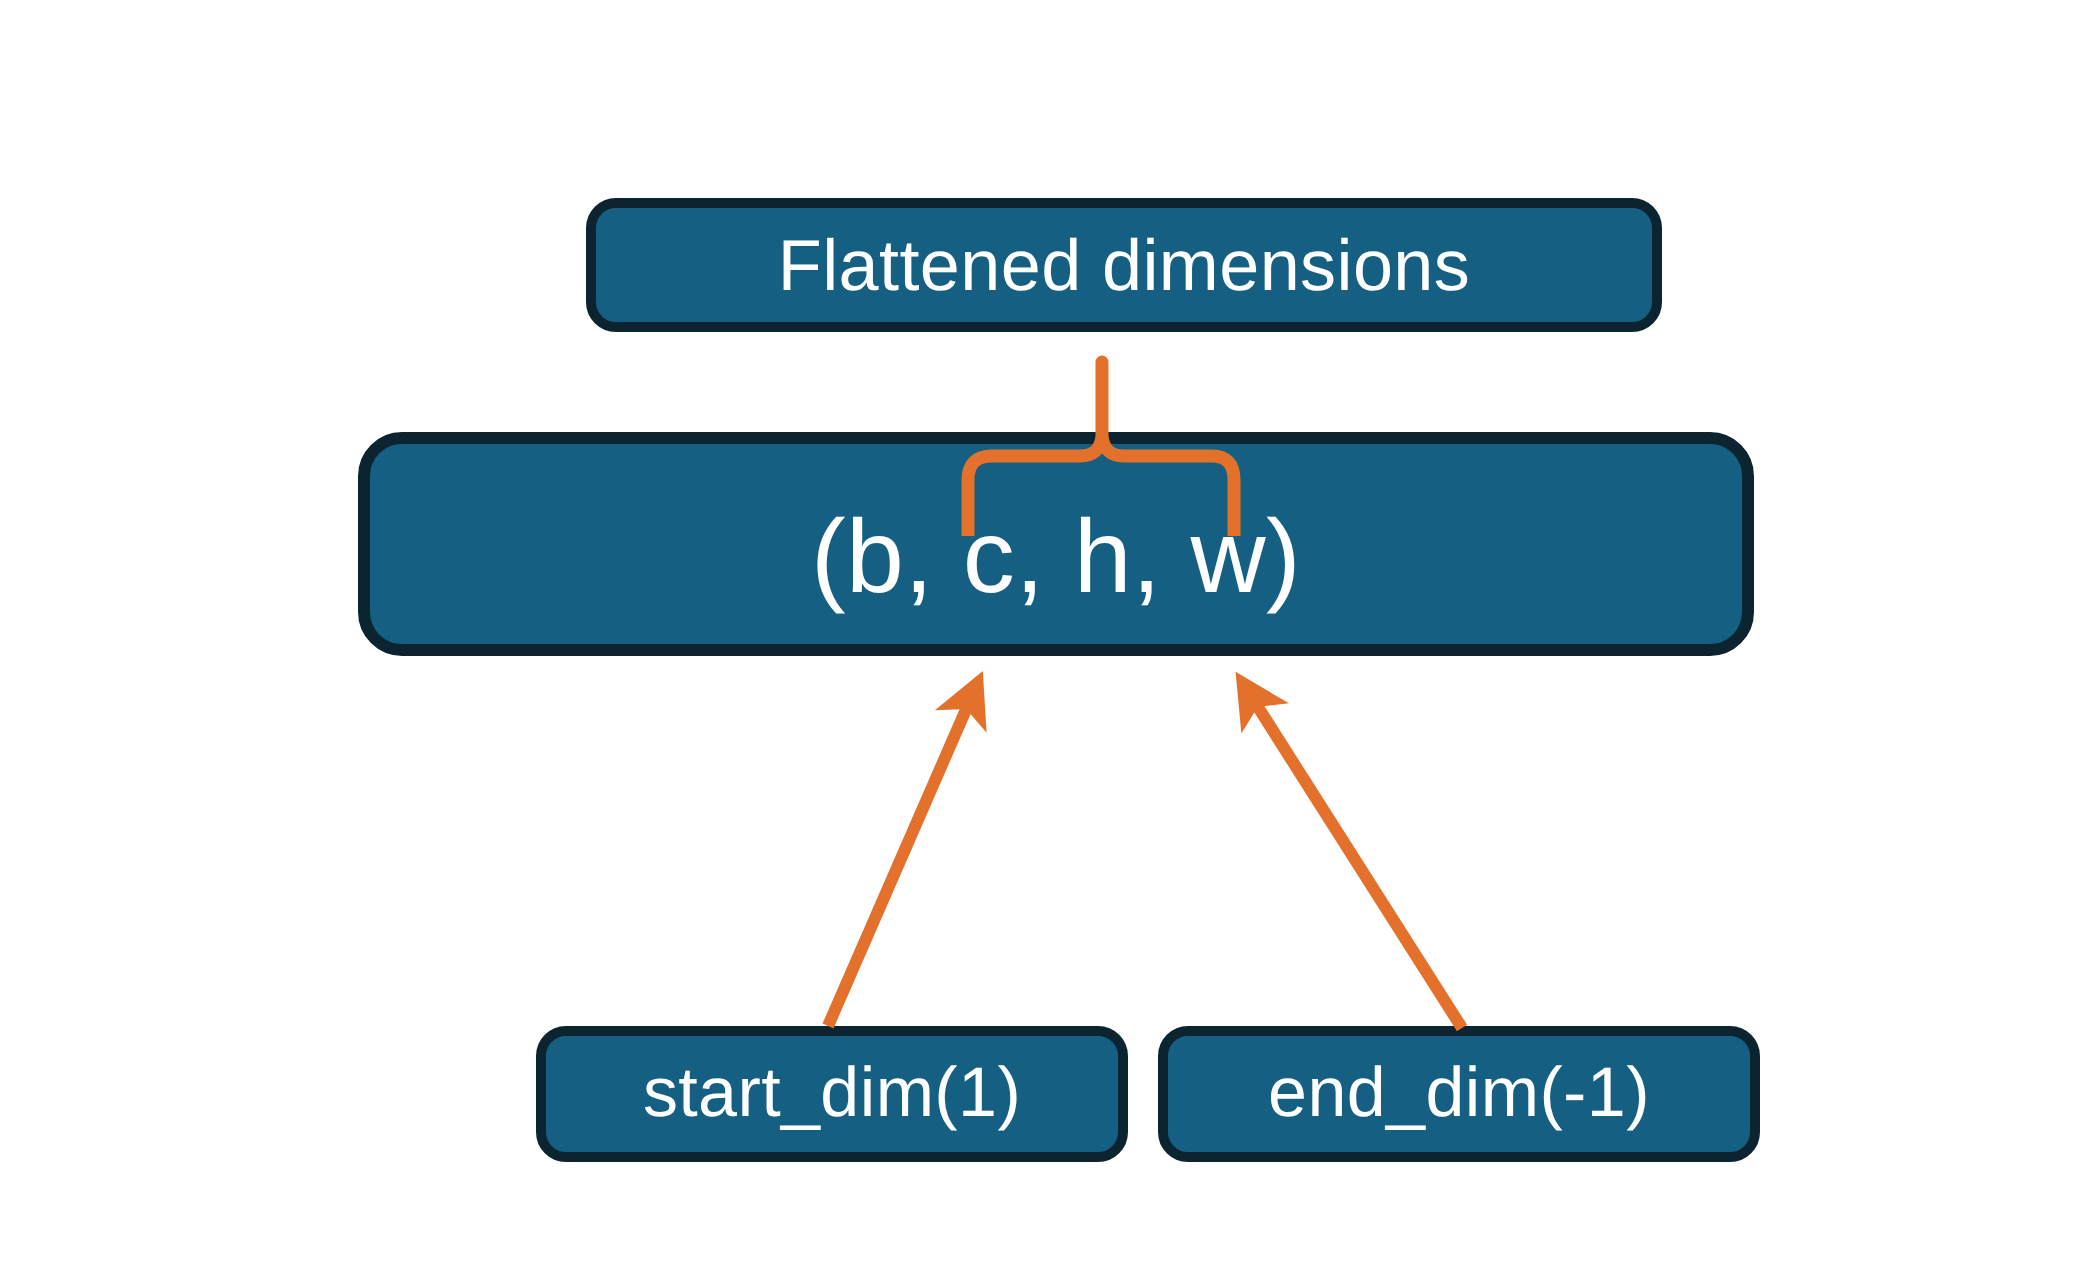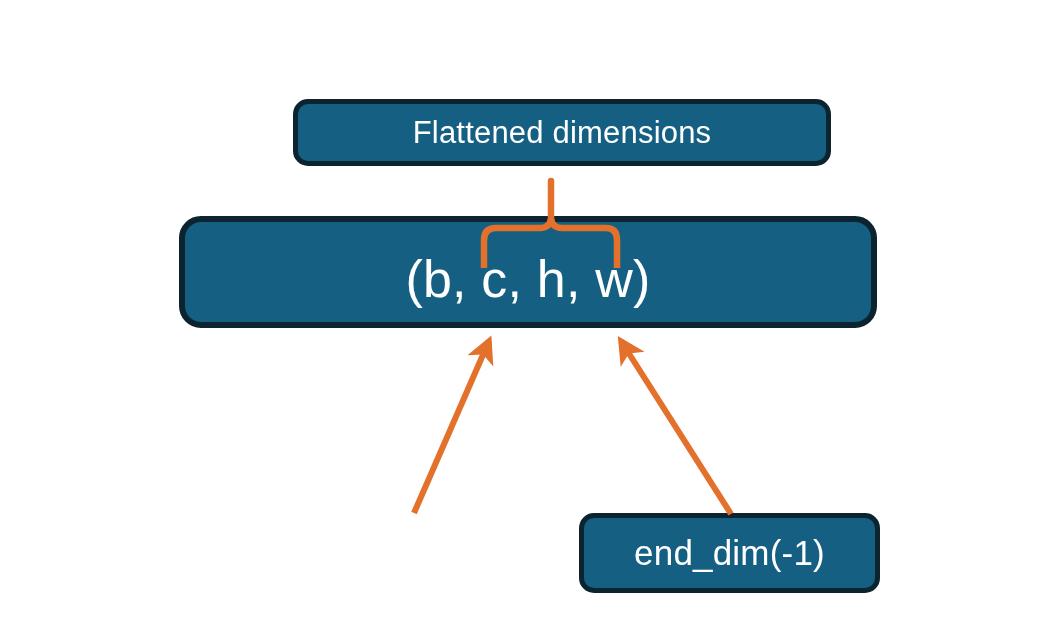--- a/index.html
+++ b/index.html
@@ -31,21 +31,21 @@
     font-weight: 400;
     letter-spacing: 0.2px;
     white-space: nowrap;
     z-index: 1;
   }
   #node-flattened {
     left: 293px;
     top: 99px;
     width: 538px;
     height: 67px;
-    font-size: 31px;
+    font-size: 36px;
     border-radius: 15px;
   }
   #node-shape {
     left: 179px;
     top: 216px;
     width: 698px;
     height: 112px;
     font-size: 52px;
     border-radius: 22px;
     border-width: 6px;
@@ -59,21 +59,21 @@
     top: 513px;
     width: 296px;
     height: 68px;
     font-size: 35px;
     border-radius: 15px;
   }
   #node-end {
     left: 579px;
     top: 513px;
     width: 301px;
-    height: 80px;
+    height: 68px;
     font-size: 35px;
     border-radius: 15px;
   }
   #overlay-arrows {
     position: absolute;
     left: 0;
     top: 0;
     width: 1038px;
     height: 632px;
     z-index: 2;
@@ -95,20 +95,23 @@
 <div id="canvas">
 
   <div class="node" id="node-flattened">
     <span>Flattened dimensions</span>
   </div>
 
   <div class="node" id="node-shape">
     <span class="shape-label">(b, c, h, w)</span>
   </div>
 
+  <div class="node" id="node-start">
+    <span>start_dim(1)</span>
+  </div>
 
   <div class="node" id="node-end">
     <span>end_dim(-1)</span>
   </div>
 
   <svg id="overlay-arrows" viewBox="0 0 1038 632">
     <defs>
       <marker id="arrowhead-left" markerWidth="5.2" markerHeight="5.2" refX="3.6" refY="2.6" orient="auto" markerUnits="strokeWidth">
         <path d="M 0 0.25 L 4.6 2.6 L 0 4.95 L 1.15 2.6 Z" fill="#e3702b"></path>
       </marker>

